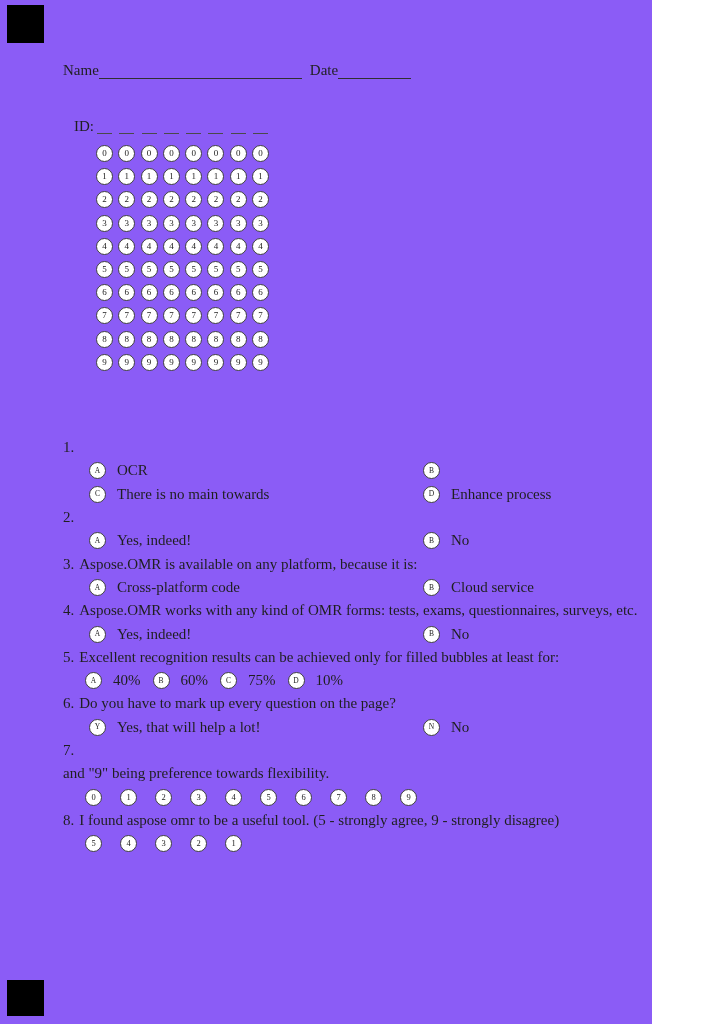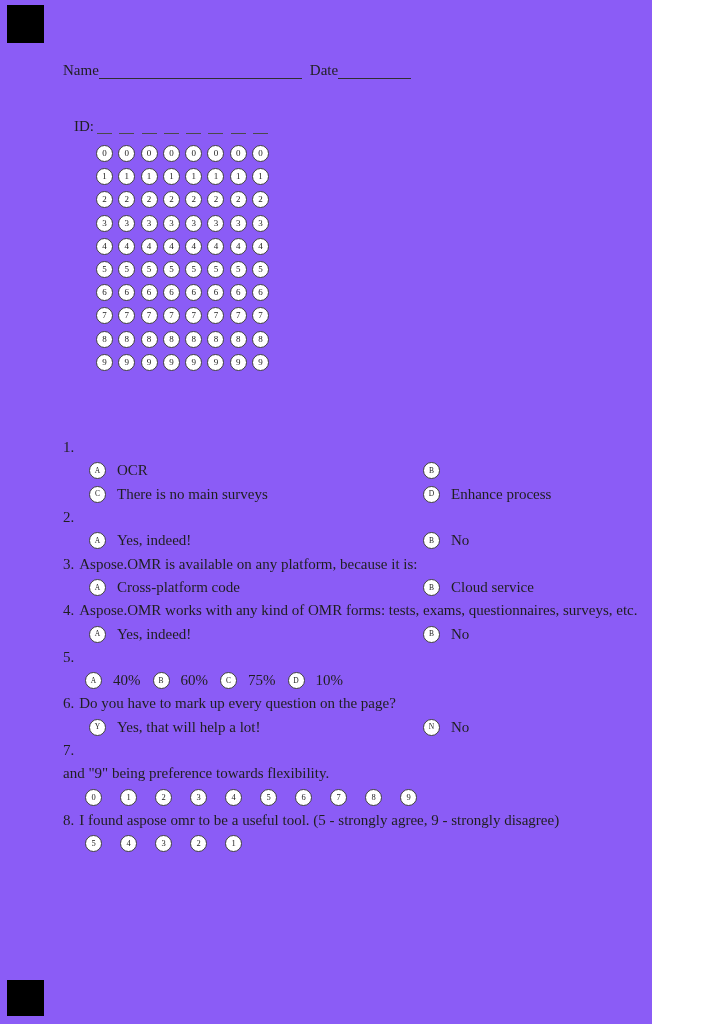--- a/index.html
+++ b/index.html
@@ -162,21 +162,21 @@
           <div class="bubble">A</div>
           <span class="opt-label">OCR</span>
         </div>
         <div class="opt col-right">
           <div class="bubble">B</div>
         </div>
       </div>
       <div class="opt-row">
         <div class="opt col-left">
           <div class="bubble">C</div>
-          <span class="opt-label">There is no main surveys</span>
+          <span class="opt-label">There is no main towards</span>
         </div>
         <div class="opt col-right">
           <div class="bubble">D</div>
           <span class="opt-label">Enhance process</span>
         </div>
       </div>
       <div class="qline">
         <span class="qnum">2.</span>
       </div>
       <div class="opt-row">
@@ -212,20 +212,21 @@
           <div class="bubble">A</div>
           <span class="opt-label">Yes, indeed!</span>
         </div>
         <div class="opt col-right">
           <div class="bubble">B</div>
           <span class="opt-label">No</span>
         </div>
       </div>
       <div class="qline">
         <span class="qnum">5.</span>
+        <span>Excellent recognition results can be achieved only for filled bubbles at least for:</span>
       </div>
       <div class="opt-row-inline">
         <div class="opt-inline">
           <div class="bubble">A</div>
           <span class="opt-label">40%</span>
         </div>
         <div class="opt-inline">
           <div class="bubble">B</div>
           <span class="opt-label">60%</span>
         </div>

